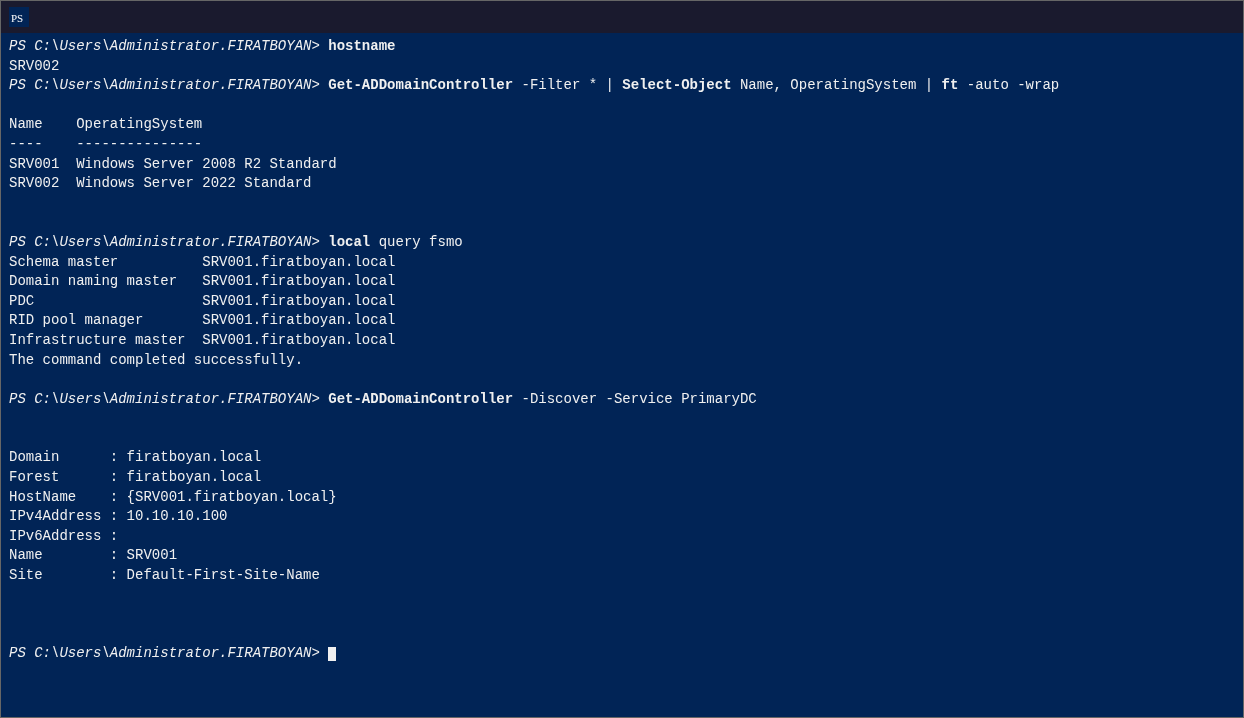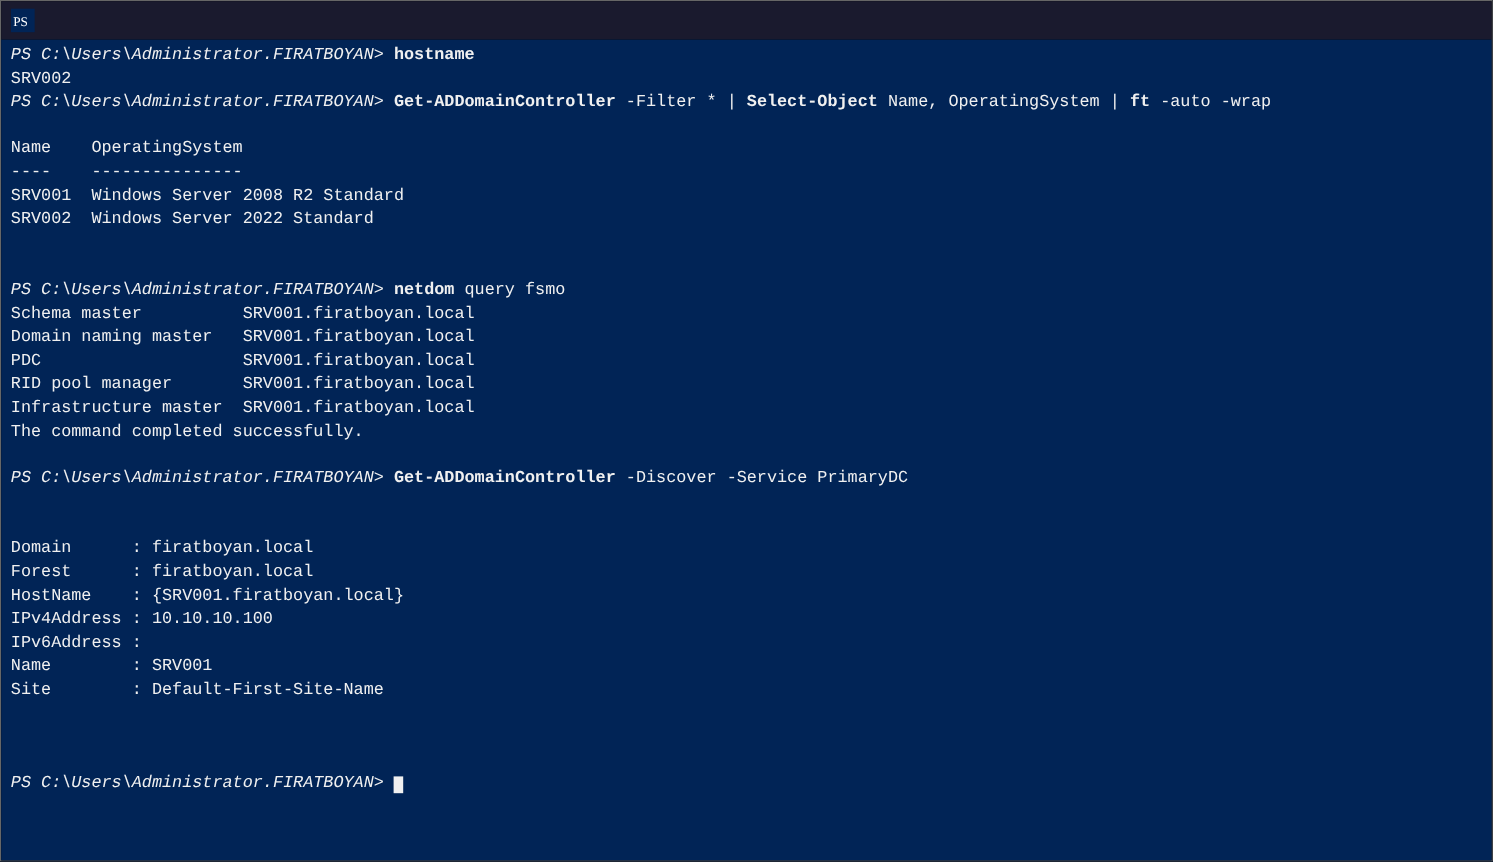--- a/index.html
+++ b/index.html
@@ -118,21 +118,21 @@
   <div class="terminal-body" id="terminal"><span class="prompt">PS C:\Users\Administrator.FIRATBOYAN&gt; </span><span class="cmd-bold">hostname</span>
 SRV002
 <span class="prompt">PS C:\Users\Administrator.FIRATBOYAN&gt; </span><span class="cmd-bold">Get-ADDomainController</span> -Filter * | <span class="cmd-bold">Select-Object</span> Name, OperatingSystem | <span class="cmd-bold">ft</span> -auto -wrap
 
 Name    OperatingSystem
 ----    ---------------
 SRV001  Windows Server 2008 R2 Standard
 SRV002  Windows Server 2022 Standard
 
 
-<span class="prompt">PS C:\Users\Administrator.FIRATBOYAN&gt; </span><span class="cmd-bold">netdom</span> query fsmo
+<span class="prompt">PS C:\Users\Administrator.FIRATBOYAN&gt; </span><span class="cmd-bold">local</span> query fsmo
 Schema master          SRV001.firatboyan.local
 Domain naming master   SRV001.firatboyan.local
 PDC                    SRV001.firatboyan.local
 RID pool manager       SRV001.firatboyan.local
 Infrastructure master  SRV001.firatboyan.local
 The command completed successfully.
 
 <span class="prompt">PS C:\Users\Administrator.FIRATBOYAN&gt; </span><span class="cmd-bold">Get-ADDomainController</span> -Discover -Service PrimaryDC
 
 

